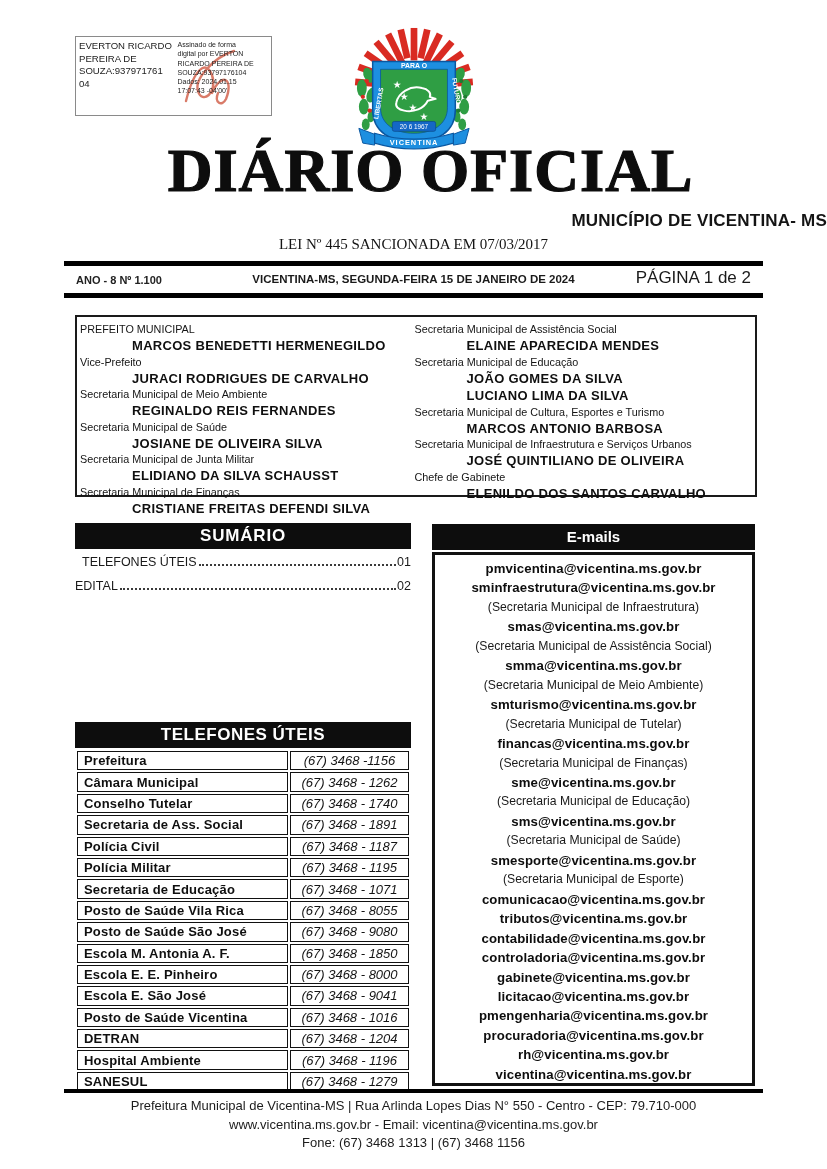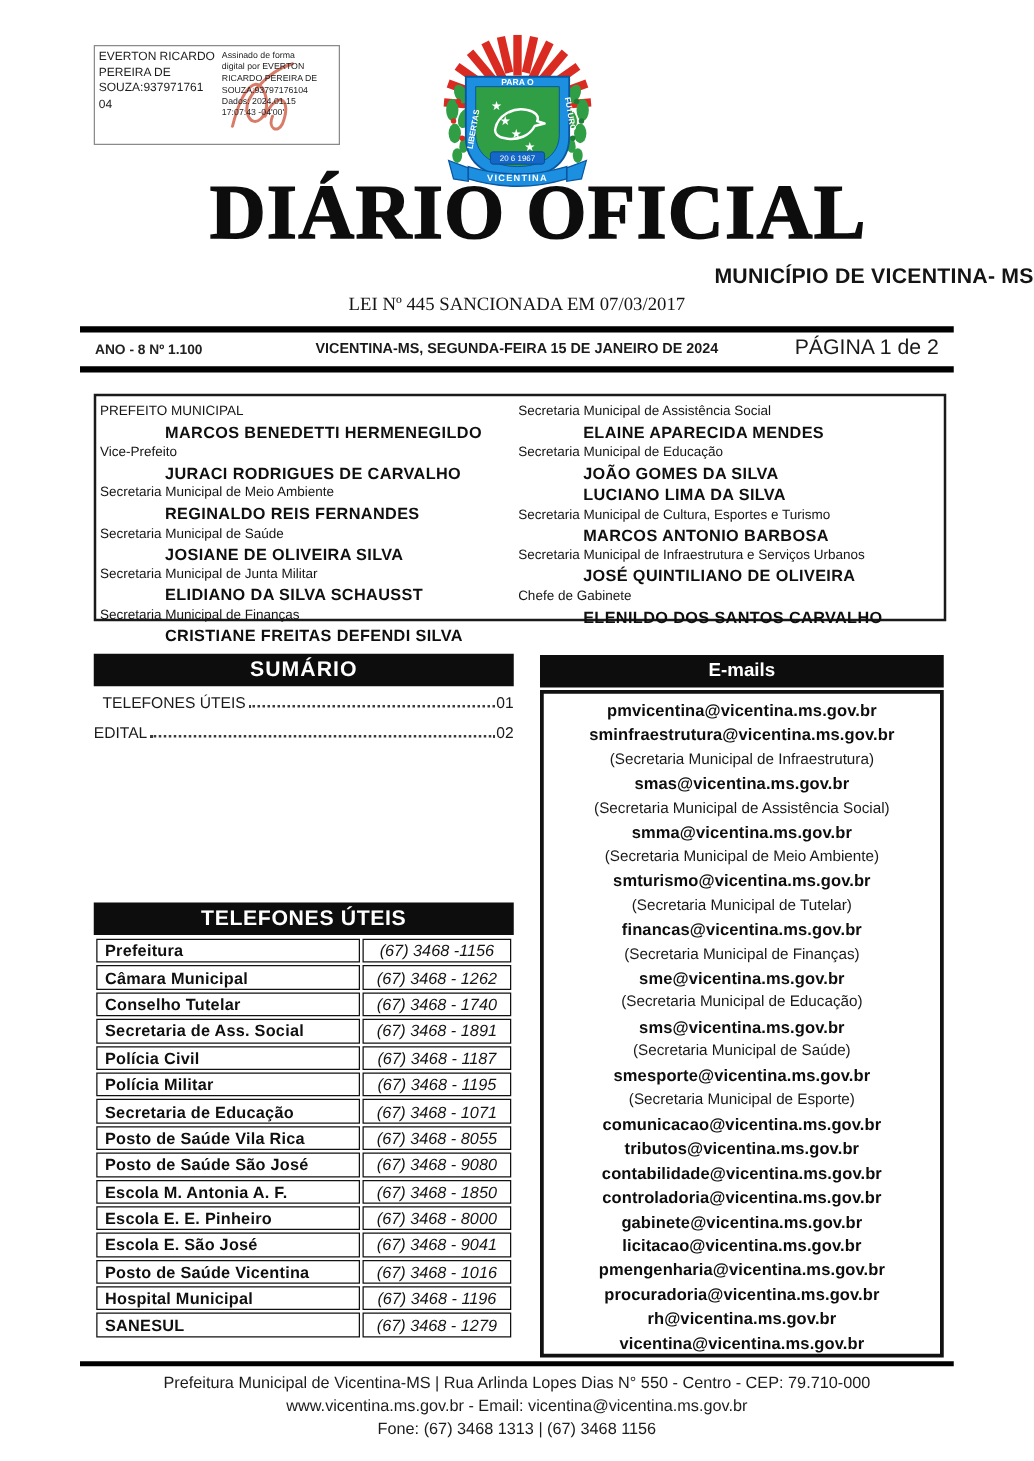--- a/index.html
+++ b/index.html
@@ -296,21 +296,25 @@
         </tr>
     <tr>
           <td class="ph-name">Escola E. São José</td>
           <td class="ph-num">(67) 3468 - 9041</td>
         </tr>
     <tr>
           <td class="ph-name">Posto de Saúde Vicentina</td>
           <td class="ph-num">(67) 3468 - 1016</td>
         </tr>
     <tr>
-          <td class="ph-name">Hospital Municipal</td>
+          <td class="ph-name">DETRAN</td>
+          <td class="ph-num">(67) 3468 - 1204</td>
+        </tr>
+    <tr>
+          <td class="ph-name">Hospital Ambiente</td>
           <td class="ph-num">(67) 3468 - 1196</td>
         </tr>
     <tr>
           <td class="ph-name">SANESUL</td>
           <td class="ph-num">(67) 3468 - 1279</td>
         </tr>
     </tbody>
   </table>
 
   <div class="bar bar-emails">E-mails</div>

